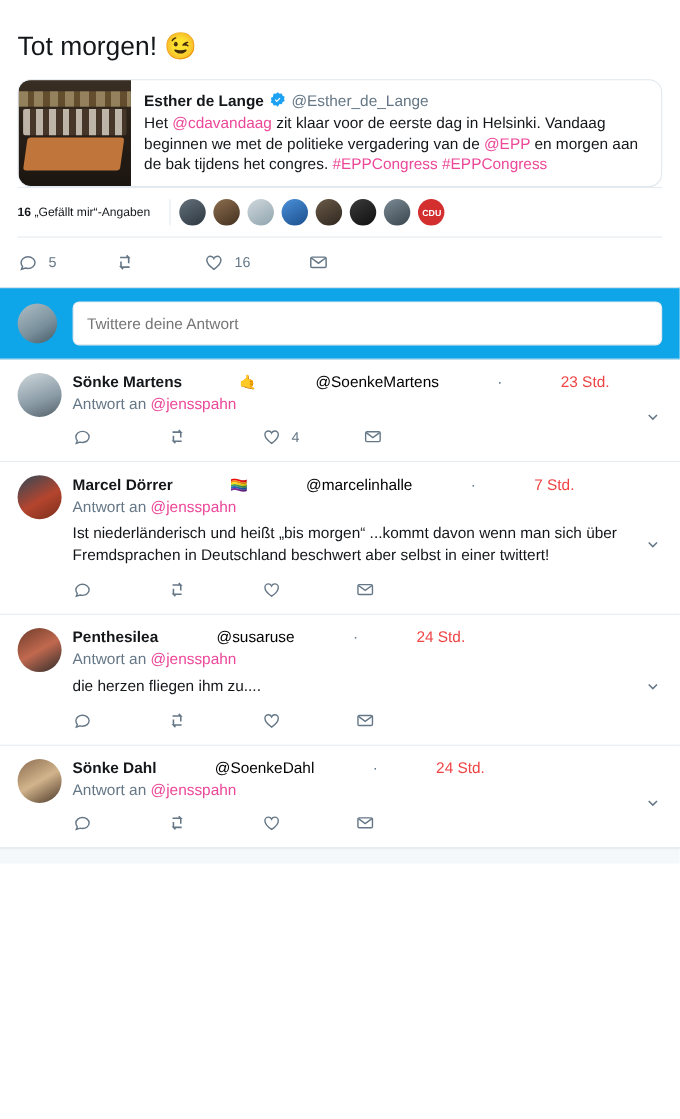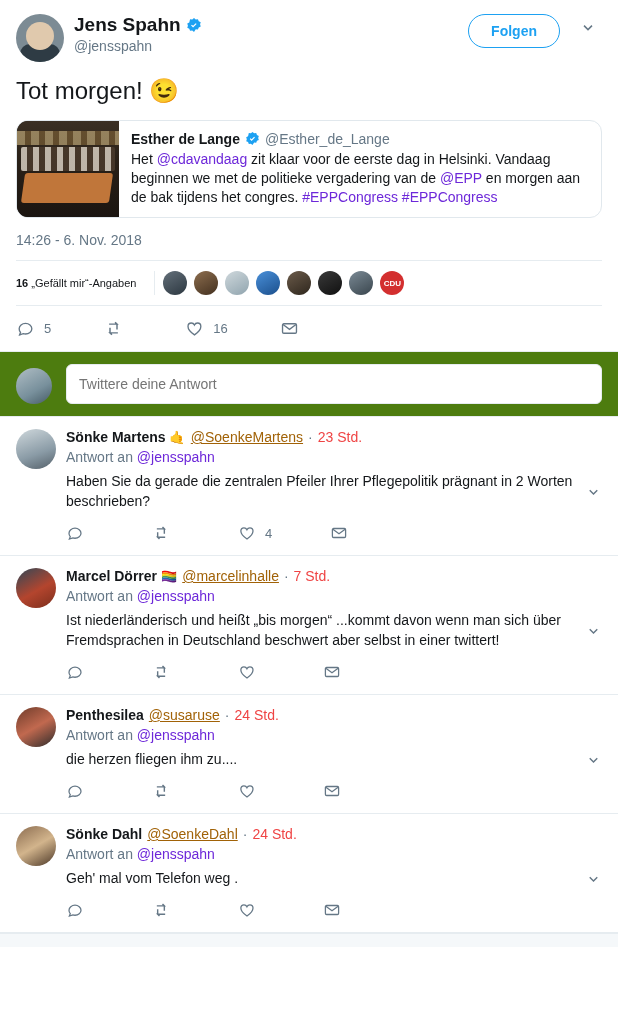--- a/index.html
+++ b/index.html
@@ -86,21 +86,21 @@
      background: repeating-linear-gradient(90deg,#d8cfc2 0 6px,#4a3a2c 6px 12px);
      opacity:.85; border-radius:2px;}
   .qi-back { position:absolute; left:0; top:10px; width:102px; height:14px;
      background: repeating-linear-gradient(90deg,#e3c98f 0 8px,#8a6b3a 8px 14px);
      opacity:.55;}
   .quote-body { padding: 10px 12px; min-width: 0; }
   .quote-head { display: flex; align-items: center; flex-wrap: wrap; font-size: 14px; }
   .quote-name { font-weight: bold; color: #14171a; }
   .quote-handle { color: #657786; margin-left: 4px; }
   .quote-text { font-size: 14px; line-height: 19px; color: #14171a; margin-top: 3px; }
-  .link { color: #6d28d9; }
+  .link { color: #ec4899; }
 
   
   .timestamp { font-size: 14px; color: #657786; padding: 14px 0 12px 0; }
   .sep { border-top: 1px solid #e6ecf0; }
   .likes-row { display: flex; align-items: center; padding: 10px 0 10px 0; }
   .likes-count { font-size: 11px; color: #14171a; white-space: nowrap; }
   .likes-count b { font-weight: bold; }
   .likes-avatars { display: flex; margin-left: 18px; padding-left: 8px; border-left: 1px solid #e6ecf0; }
   .likes-avatars .fa { width: 24px; height: 24px; border-radius: 50%; margin-right: 7px; }
   .fa1{background:linear-gradient(150deg,#64707a,#2c3740);}
@@ -113,80 +113,56 @@
   .fa8{background:#d32f2f; color:#fff; font-size:8px; font-weight:bold;
        display:flex; align-items:center; justify-content:center;}
 
   
   .actions { display: flex; align-items: center; padding: 12px 0 12px 0; }
   .action { display: flex; align-items: center; color: #657786; cursor: pointer; margin-right: 52px; }
   .action .cnt { font-size: 13px; margin-left: 9px; }
 
   
   .compose-wrap {
-    background: #4d7c0f; border-top: 1px solid #e6ecf0; border-bottom: 1px solid #e6ecf0;
-    padding: 12px 16px; display: flex; align-items: flex-end;
+    background: #0ea5e9; border-top: 1px solid #e6ecf0; border-bottom: 1px solid #e6ecf0;
+    padding: 12px 16px; display: flex; align-items: center;
   }
   .compose-input {
     flex: 1 1 auto; margin-left: 14px;
     border: 1px solid #e6ecf0; border-radius: 6px; background: #fff;
     font-size: 14px; color: #657786; padding: 11px 12px;
     outline: none; font-family: "Liberation Sans", sans-serif;
   }
 
   
   .reply { padding: 12px 16px 0 16px; border-bottom: 1px solid #e6ecf0; }
   .reply-top { display: flex; }
   .reply-main { margin-left: 10px; flex: 1 1 auto; min-width: 0; }
-  .reply-head { display: flex; align-items: center; font-size: 14px; flex-wrap: wrap; }
+  .reply-head { display: flex; align-items: center; font-size: 14px; flex-wrap: wrap; gap: 48px; }
   .r-name { font-weight: bold; color: #14171a; }
-  .r-handle { color: #a16207; margin-left: 5px; text-decoration: underline; }
+  .r-handle { color: #000000; margin-left: 5px; }
   .r-dot { color: #657786; margin: 0 5px; }
   .r-time { color: #ef4444; }
   .r-replyto { font-size: 14px; color: #657786; margin-top: 4px; }
   .r-text { font-size: 14px; line-height: 20px; color: #14171a; margin-top: 6px; }
   .r-actions { display: flex; align-items: center; padding: 12px 0 12px 0; }
   .r-actions .action { margin-right: 58px; }
   .reply-caret { margin-left: 8px; color:#657786; display:flex; align-items:center; cursor:pointer; }
   .bottom-strip { height: 14px; background: #f5f8fa; border-top: 1px solid #e6ecf0; }
 
   .flag { font-size: 13px; margin-left: 4px; }
   svg { display: block; }
 </style>
 </head>
 <body>
 
 <div class="page">
 
   <div class="main-tweet">
 
-    <div class="tweet-head">
-      <div class="avatar avatar-48 av-jens"></div>
-
-      <div class="name-block">
-        <div class="dispname">
-          <span>Jens Spahn</span>
-          <span class="verified">
-            <svg width="16" height="16" viewBox="0 0 24 24">
-                <path fill="#1da1f2" d="M12 1.5l2.6 2.1 3.3-.4 1.2 3.1 3 1.5-1 3.2 1 3.2-3 1.5-1.2 3.1-3.3-.4L12 22.5l-2.6-2.1-3.3.4-1.2-3.1-3-1.5 1-3.2-1-3.2 3-1.5L6.1 3.2l3.3.4z"></path>
-                <path fill="#fff" d="M10.6 15.8l-3-3 1.3-1.3 1.7 1.7 4-4 1.3 1.3z"></path>
-              </svg>
-          </span>
-        </div>
-        <div class="handle">@jensspahn</div>
-      </div>
-
-      <button class="follow-btn">Folgen</button>
-
-      <div class="caret">
-        <svg width="18" height="18" viewBox="0 0 24 24">
-            <path fill="#657786" d="M12 15.5l-6-6 1.4-1.4L12 12.7l4.6-4.6L18 9.5z"></path>
-          </svg>
-      </div>
-    </div>
 
     <div class="tweet-text">
       <span>Tot morgen! </span><span class="emoji">😉</span>
     </div>
 
     <div class="quote-card">
       <div class="quote-img">
         <div class="qi-room"></div>
         <div class="qi-back"></div>
         <div class="qi-people"></div>
@@ -202,21 +178,20 @@
               </svg>
           </span>
           <span class="quote-handle">@Esther_de_Lange</span>
         </div>
         <div class="quote-text">
           <span>Het </span><span class="link">@cdavandaag</span><span> zit klaar voor de eerste dag in Helsinki. Vandaag beginnen we met de politieke vergadering van de </span><span class="link">@EPP</span><span> en morgen aan de bak tijdens het congres. </span><span class="link">#EPPCongress</span><span> </span><span class="link">#EPPCongress</span>
         </div>
       </div>
     </div>
 
-    <div class="timestamp">14:26 - 6. Nov. 2018</div>
 
     <div class="sep"></div>
 
     <div class="likes-row">
       <div class="likes-count">
         <b>16</b>
         <span>„Gefällt mir“-Angaben</span>
       </div>
       <div class="likes-avatars">
         <div class="fa fa1"></div>
@@ -273,21 +248,20 @@
         <div class="reply-head">
           <span class="r-name">Sönke Martens</span>
           <span class="flag">🤙</span>
           <span class="r-handle">@SoenkeMartens</span>
           <span class="r-dot">·</span>
           <span class="r-time">23 Std.</span>
         </div>
         <div class="r-replyto">
           <span>Antwort an </span><span class="link">@jensspahn</span>
         </div>
-        <div class="r-text">Haben Sie da gerade die zentralen Pfeiler Ihrer Pflegepolitik prägnant in 2 Worten beschrieben?</div>
         <div class="r-actions">
           <div class="action">
             <svg width="18" height="18" viewBox="0 0 24 24">
                 <path fill="none" stroke="#657786" stroke-width="1.7" d="M20 12.3c0 3.7-3.6 6.7-8 6.7-1 0-2-.2-2.9-.5L4.5 20l1.2-3.1C4.6 15.7 4 14.1 4 12.3 4 8.6 7.6 5.6 12 5.6s8 3 8 6.7z"></path>
               </svg>
             <span class="cnt"></span>
           </div>
           <div class="action">
             <svg width="20" height="20" viewBox="0 0 24 24">
                 <path fill="none" stroke="#657786" stroke-width="1.7" d="M7 7h9l-2.2-2.2M16 7v6M17 17H8l2.2 2.2M8 17v-6"></path>
@@ -421,21 +395,20 @@
       <div class="reply-main">
         <div class="reply-head">
           <span class="r-name">Sönke Dahl</span>
           <span class="r-handle">@SoenkeDahl</span>
           <span class="r-dot">·</span>
           <span class="r-time">24 Std.</span>
         </div>
         <div class="r-replyto">
           <span>Antwort an </span><span class="link">@jensspahn</span>
         </div>
-        <div class="r-text">Geh' mal vom Telefon weg .</div>
         <div class="r-actions">
           <div class="action">
             <svg width="18" height="18" viewBox="0 0 24 24">
                 <path fill="none" stroke="#657786" stroke-width="1.7" d="M20 12.3c0 3.7-3.6 6.7-8 6.7-1 0-2-.2-2.9-.5L4.5 20l1.2-3.1C4.6 15.7 4 14.1 4 12.3 4 8.6 7.6 5.6 12 5.6s8 3 8 6.7z"></path>
               </svg>
             <span class="cnt"></span>
           </div>
           <div class="action">
             <svg width="20" height="20" viewBox="0 0 24 24">
                 <path fill="none" stroke="#657786" stroke-width="1.7" d="M7 7h9l-2.2-2.2M16 7v6M17 17H8l2.2 2.2M8 17v-6"></path>

